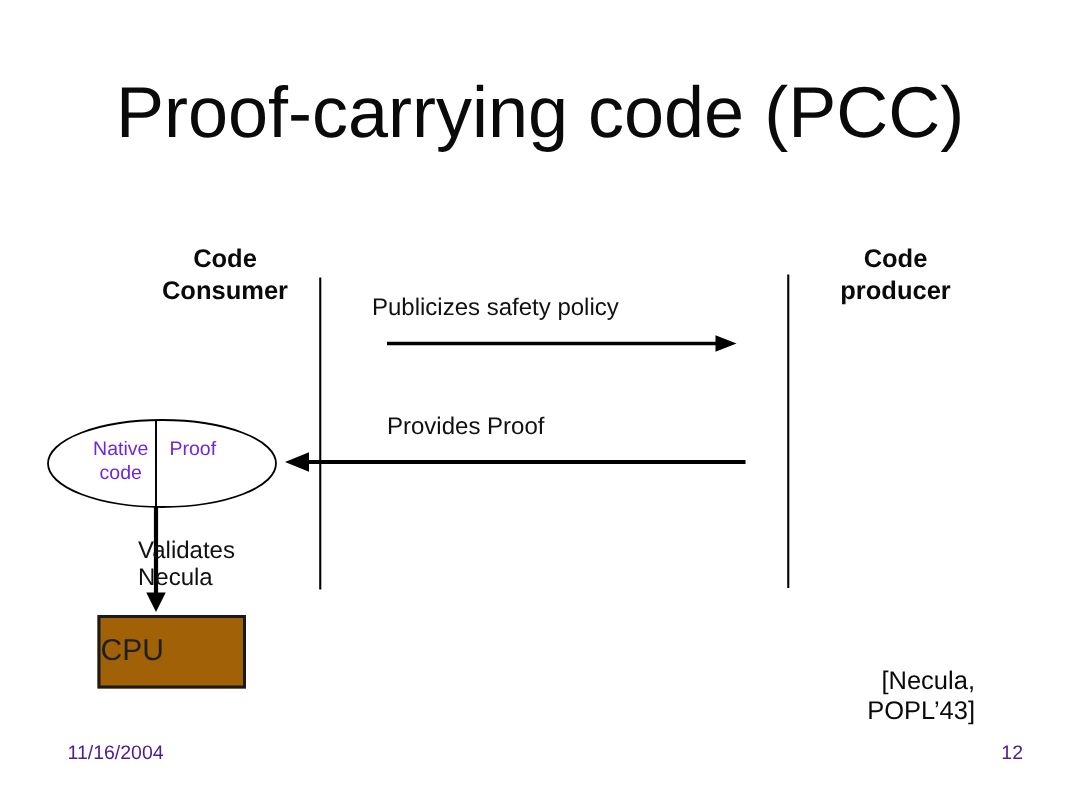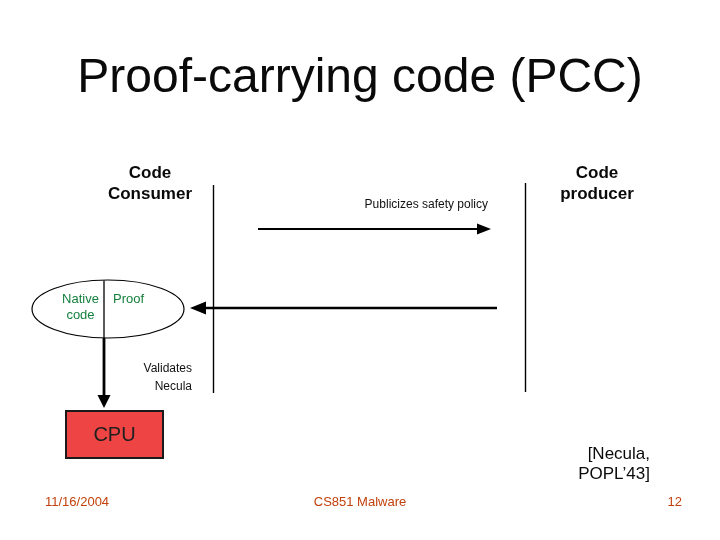--- a/index.html
+++ b/index.html
@@ -30,69 +30,68 @@
     font-weight: 700;
     color: #0a0a0a;
     text-align: center;
     line-height: 21px;
     white-space: pre-line;
   }
   .code-consumer { left: 82px;  top: 162px; width: 136px; }
   .code-producer { left: 527px; top: 162px; width: 140px; }
   .msg-label {
     position: absolute;
-    font-size: 12px;
+    font-size: 16px;
     font-weight: 400;
     color: #111111;
-    text-align: right;
+    text-align: left;
     white-space: pre-line;
   }
   .publicizes { left: 248px; top: 197px; width: 240px; }
   .provides   { left: 258px; top: 276px; width: 210px; }
   .validates  { left: 92px;  top: 359px; width: 100px; line-height: 18px; }
   .diagram-svg {
     position: absolute;
     left: 0; top: 0; width: 720px; height: 540px;
   }
   .ellipse-text {
     position: absolute;
     font-size: 13px;
-    color: #15803d;
+    color: #6d28d9;
     line-height: 16px;
     white-space: pre-line;
   }
   .native-code { left: 57px;  top: 291px; width: 47px; text-align: center; }
   .proof-text  { left: 113px; top: 291px; width: 40px; text-align: left; }
   .cpu-box {
     position: absolute;
     left: 65px; top: 410px;
     width: 95px; height: 45px;
-    background: #ef4444;
+    background: #a16207;
     border: 2px solid #1a1a1a;
     display: flex;
     align-items: center;
-    justify-content: center;
     font-size: 20px;
     color: #202020;
   }
   .citation {
     position: absolute;
     right: 70px; top: 444px;
     width: 140px;
     text-align: right;
     font-size: 17px;
     line-height: 20px;
     color: #0a0a0a;
     white-space: pre-line;
   }
   .footer-item {
     position: absolute;
     top: 494px;
     font-size: 13px;
-    color: #c2410c;
+    color: #4c1d95;
   }
   .footer-date   { left: 45px; }
   .footer-course { left: 0; width: 720px; text-align: center; }
   .footer-page   { right: 38px; text-align: center; }
 </style>
 </head>
 <body>
 
 <div class="slide">
 
@@ -115,32 +114,32 @@
     <line x1="104" y1="338" x2="104" y2="397" stroke="#000" stroke-width="2.8"></line>
     <polygon points="104,408 97.5,395 110.5,395" fill="#000"></polygon>
   </svg>
 
   <div class="role-label code-consumer">Code
 Consumer</div>
   <div class="role-label code-producer">Code
 producer</div>
 
   <div class="msg-label publicizes">Publicizes safety policy</div>
+  <div class="msg-label provides">Provides Proof</div>
 
   <div class="ellipse-text native-code">Native
 code</div>
   <div class="ellipse-text proof-text">Proof</div>
 
   <div class="msg-label validates">Validates
 Necula</div>
 
   <div class="cpu-box">
     <span>CPU</span>
   </div>
 
   <div class="citation">[Necula,
 POPL’43]</div>
 
   <div class="footer-item footer-date">11/16/2004</div>
-  <div class="footer-item footer-course">CS851 Malware</div>
   <div class="footer-item footer-page">12</div>
 
 </div>
 
 </body></html>

